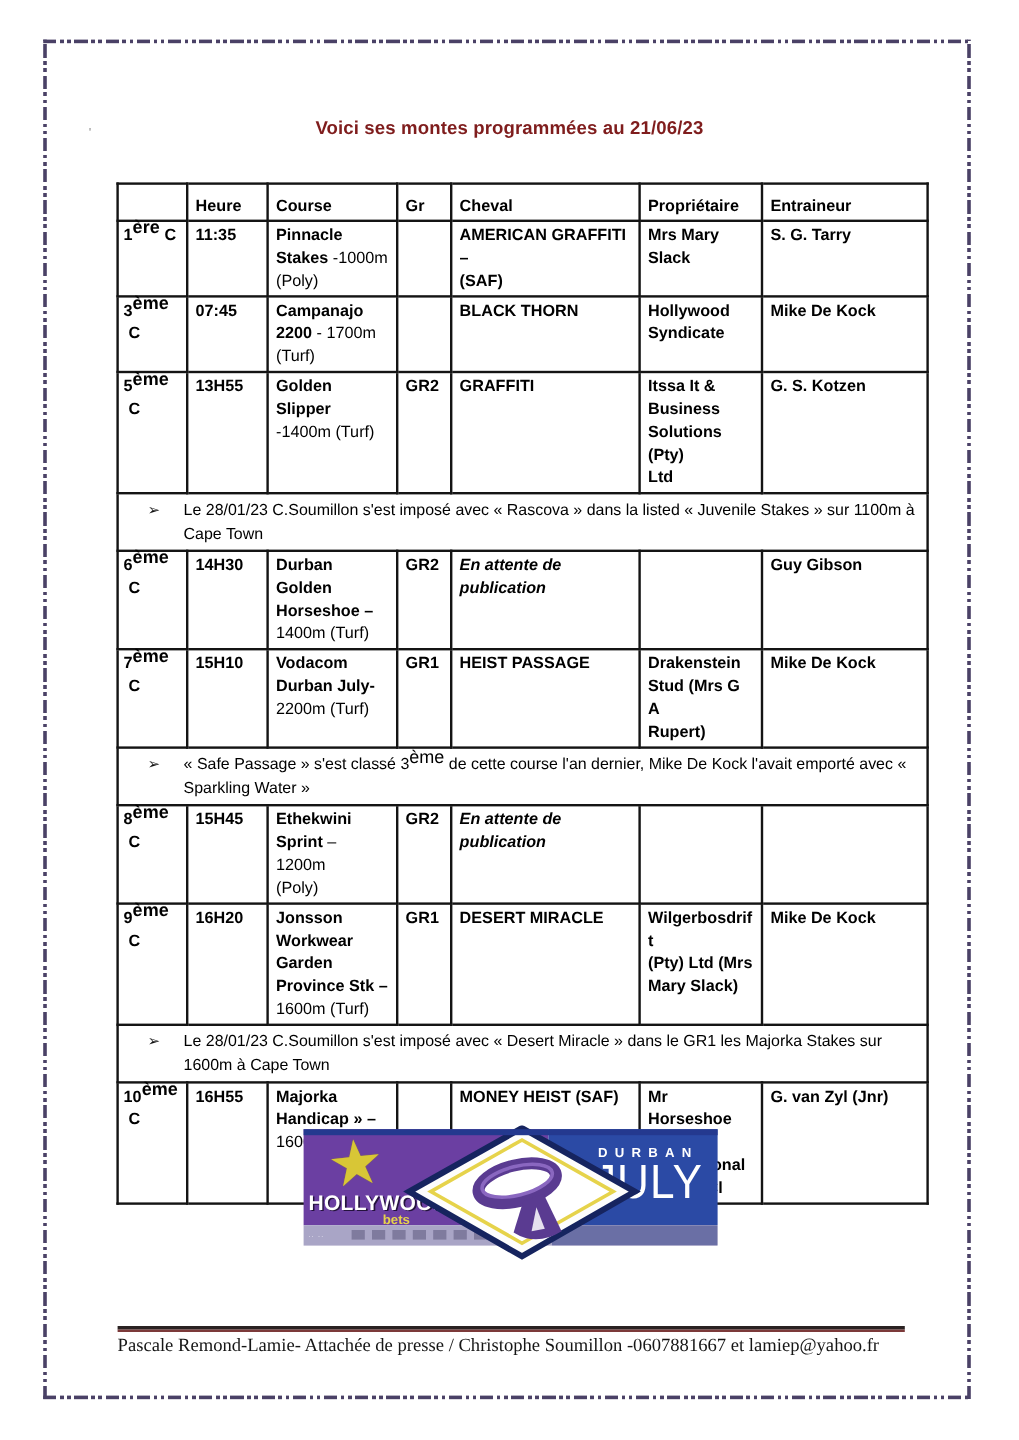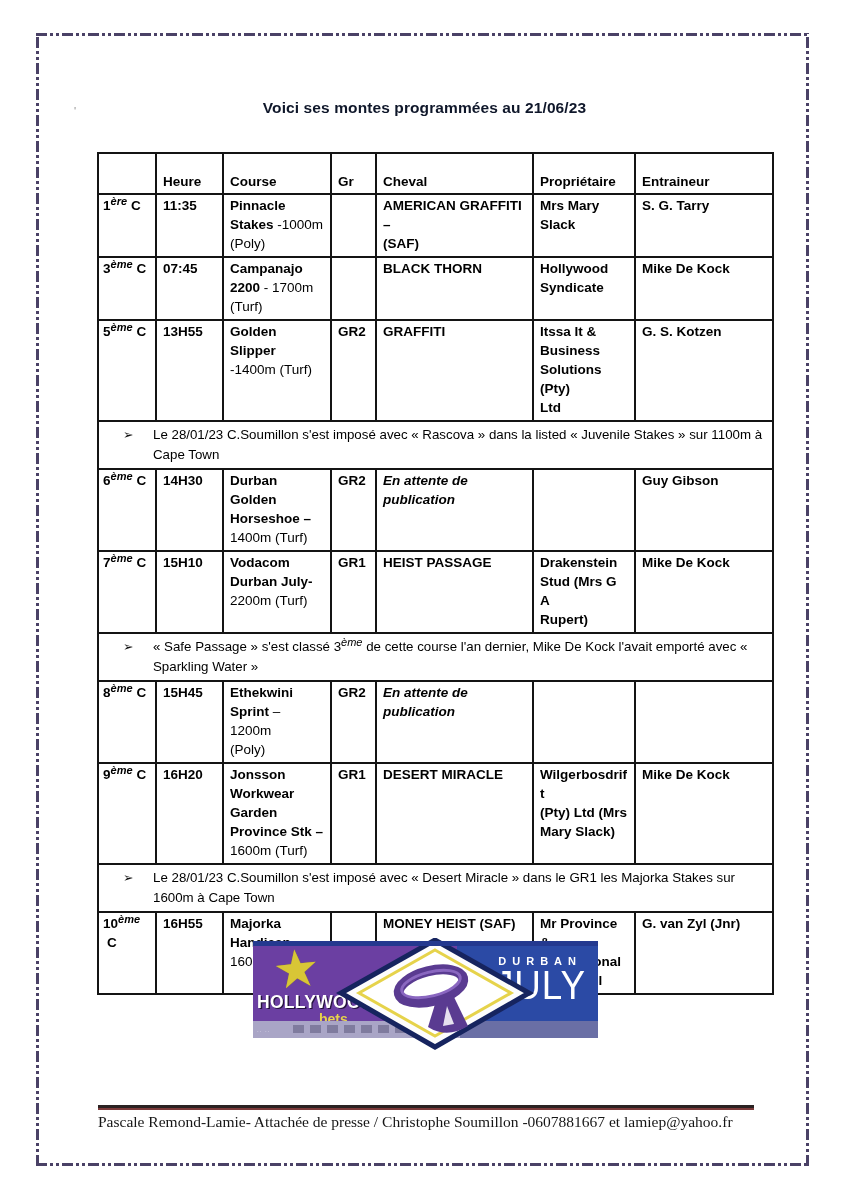--- a/index.html
+++ b/index.html
@@ -12,49 +12,49 @@
   .bf-h{height:3px;background:repeating-linear-gradient(90deg,var(--page_border) 0 11px,transparent 11px 14px,var(--page_border) 14px 17px,transparent 17px 20px,var(--page_border) 20px 23px,transparent 23px 26px);}
   .bf-v{width:3px;background:repeating-linear-gradient(0deg,var(--page_border) 0 11px,transparent 11px 14px,var(--page_border) 14px 17px,transparent 17px 20px,var(--page_border) 20px 23px,transparent 23px 26px);}
   #bf-top{left:36px;top:33px;width:773px;}
   #bf-bottom{left:36px;top:1163px;width:773px;}
   #bf-left{left:36px;top:33px;height:1133px;}
   #bf-right{left:806px;top:33px;height:1133px;}
 
   .stray{position:absolute;left:74px;top:105px;font-size:11px;color:#909090;}
 
   .title{position:absolute;left:0;top:99px;width:849px;text-align:center;
-    font-size:15.5px;font-weight:700;color:#0f172a;letter-spacing:.1px;}
+    font-size:15.5px;font-weight:700;color:#7f1d1d;letter-spacing:.1px;}
 
   table.race{position:absolute;left:97px;top:152px;width:675px;
     border-collapse:collapse;table-layout:fixed;}
   .race th,.race td{border:2px solid #141414;vertical-align:top;text-align:left;
     font-size:13.5px;padding:1px 5px 3px 6px;line-height:19px;word-wrap:break-word;}
-  .race th{font-weight:700;padding-top:18px;padding-bottom:2px;height:19px;}
+  .race th{font-weight:700;padding-top:8px;padding-bottom:2px;height:19px;}
   .cl{line-height:19px;min-height:19px;}
   .b{font-weight:700;}
   .i{font-style:italic;}
-  sup{font-size:11px;line-height:0;vertical-align:super;font-style:italic;}
+  sup{font-size:15px;line-height:0;vertical-align:super;}
   td.num{padding-left:4px;}
   td.num .tail{margin-left:4px;}
   td.note-cell{padding:3px 6px 4px 24px;}
   .note{display:flex;}
   .bullet{flex:0 0 30px;font-size:12.5px;padding-top:1px;color:#111;}
   .note-text{flex:1;line-height:19.5px;font-size:13.3px;}
 
   
   .logo{position:absolute;left:253px;top:941px;width:345px;height:97px;}
   .logo-banner{position:relative;width:100%;height:80px;display:flex;}
   .logo-topband{position:absolute;left:0;top:0;width:100%;height:5px;background:#24398f;z-index:3;}
   .logo-left{width:59%;height:100%;background:var(--logo_purple);position:relative;}
   .logo-right{flex:1;height:100%;background:var(--logo_blue);position:relative;}
   .star{position:absolute;left:20px;top:-2px;font-size:52px;color:#d8c636;
     transform:rotate(-6deg);text-shadow:0 0 1px #9a8b1e;}
   .hw{position:absolute;left:4px;top:51px;font-size:17.5px;font-weight:700;color:#fff;
     letter-spacing:.3px;text-shadow:1.4px 1.4px 0 rgba(25,12,45,.85);white-space:nowrap;}
-  .bets{position:absolute;left:66px;top:70px;font-size:14px;font-weight:700;color:var(--logo_yellow);}
+  .bets{position:absolute;left:66px;top:70px;font-size:11px;font-weight:700;color:var(--logo_yellow);}
   .durban{position:absolute;right:16px;top:14px;font-size:11px;font-weight:700;
     letter-spacing:6px;color:#fff;}
   .july{position:absolute;right:12px;top:22px;font-size:40px;font-weight:400;color:#fff;
     letter-spacing:1px;transform:scaleX(.92);transform-origin:right;}
   .diamond-svg{position:absolute;left:82px;top:-3px;width:200px;height:112px;z-index:2;}
   .logo-strip{position:relative;width:100%;height:17px;background:#a9a5c6;overflow:hidden;}
   .strip-right{position:absolute;right:0;top:0;width:40%;height:100%;background:#6a6fa5;}
   .thumb{position:absolute;top:4px;width:11px;height:8px;background:#7f7b9e;}
   .strip-marks{position:absolute;left:4px;top:6px;font-size:6px;color:#e8e6f2;letter-spacing:1px;}
 
@@ -267,21 +267,21 @@
         <td>
           <div class="cl"><span class="b">Majorka</span></div>
           <div class="cl"><span class="b">Handicap » –</span></div>
           <div class="cl"><span>1600m (Turf)</span></div>
         </td>
         <td></td>
         <td>
           <div class="cl"><span class="b">MONEY HEIST (SAF)</span></div>
         </td>
         <td>
-          <div class="cl"><span class="b">Mr Province</span></div>
+          <div class="cl"><span class="b">Mr Horseshoe</span></div>
           <div class="cl"><span class="b">&amp; International</span></div>
           <div class="cl"><span class="b">Racing Cl</span></div>
         </td>
         <td>
           <div class="cl"><span class="b">G. van Zyl (Jnr)</span></div>
         </td>
       </tr>
     </tbody>
 </table>
 

